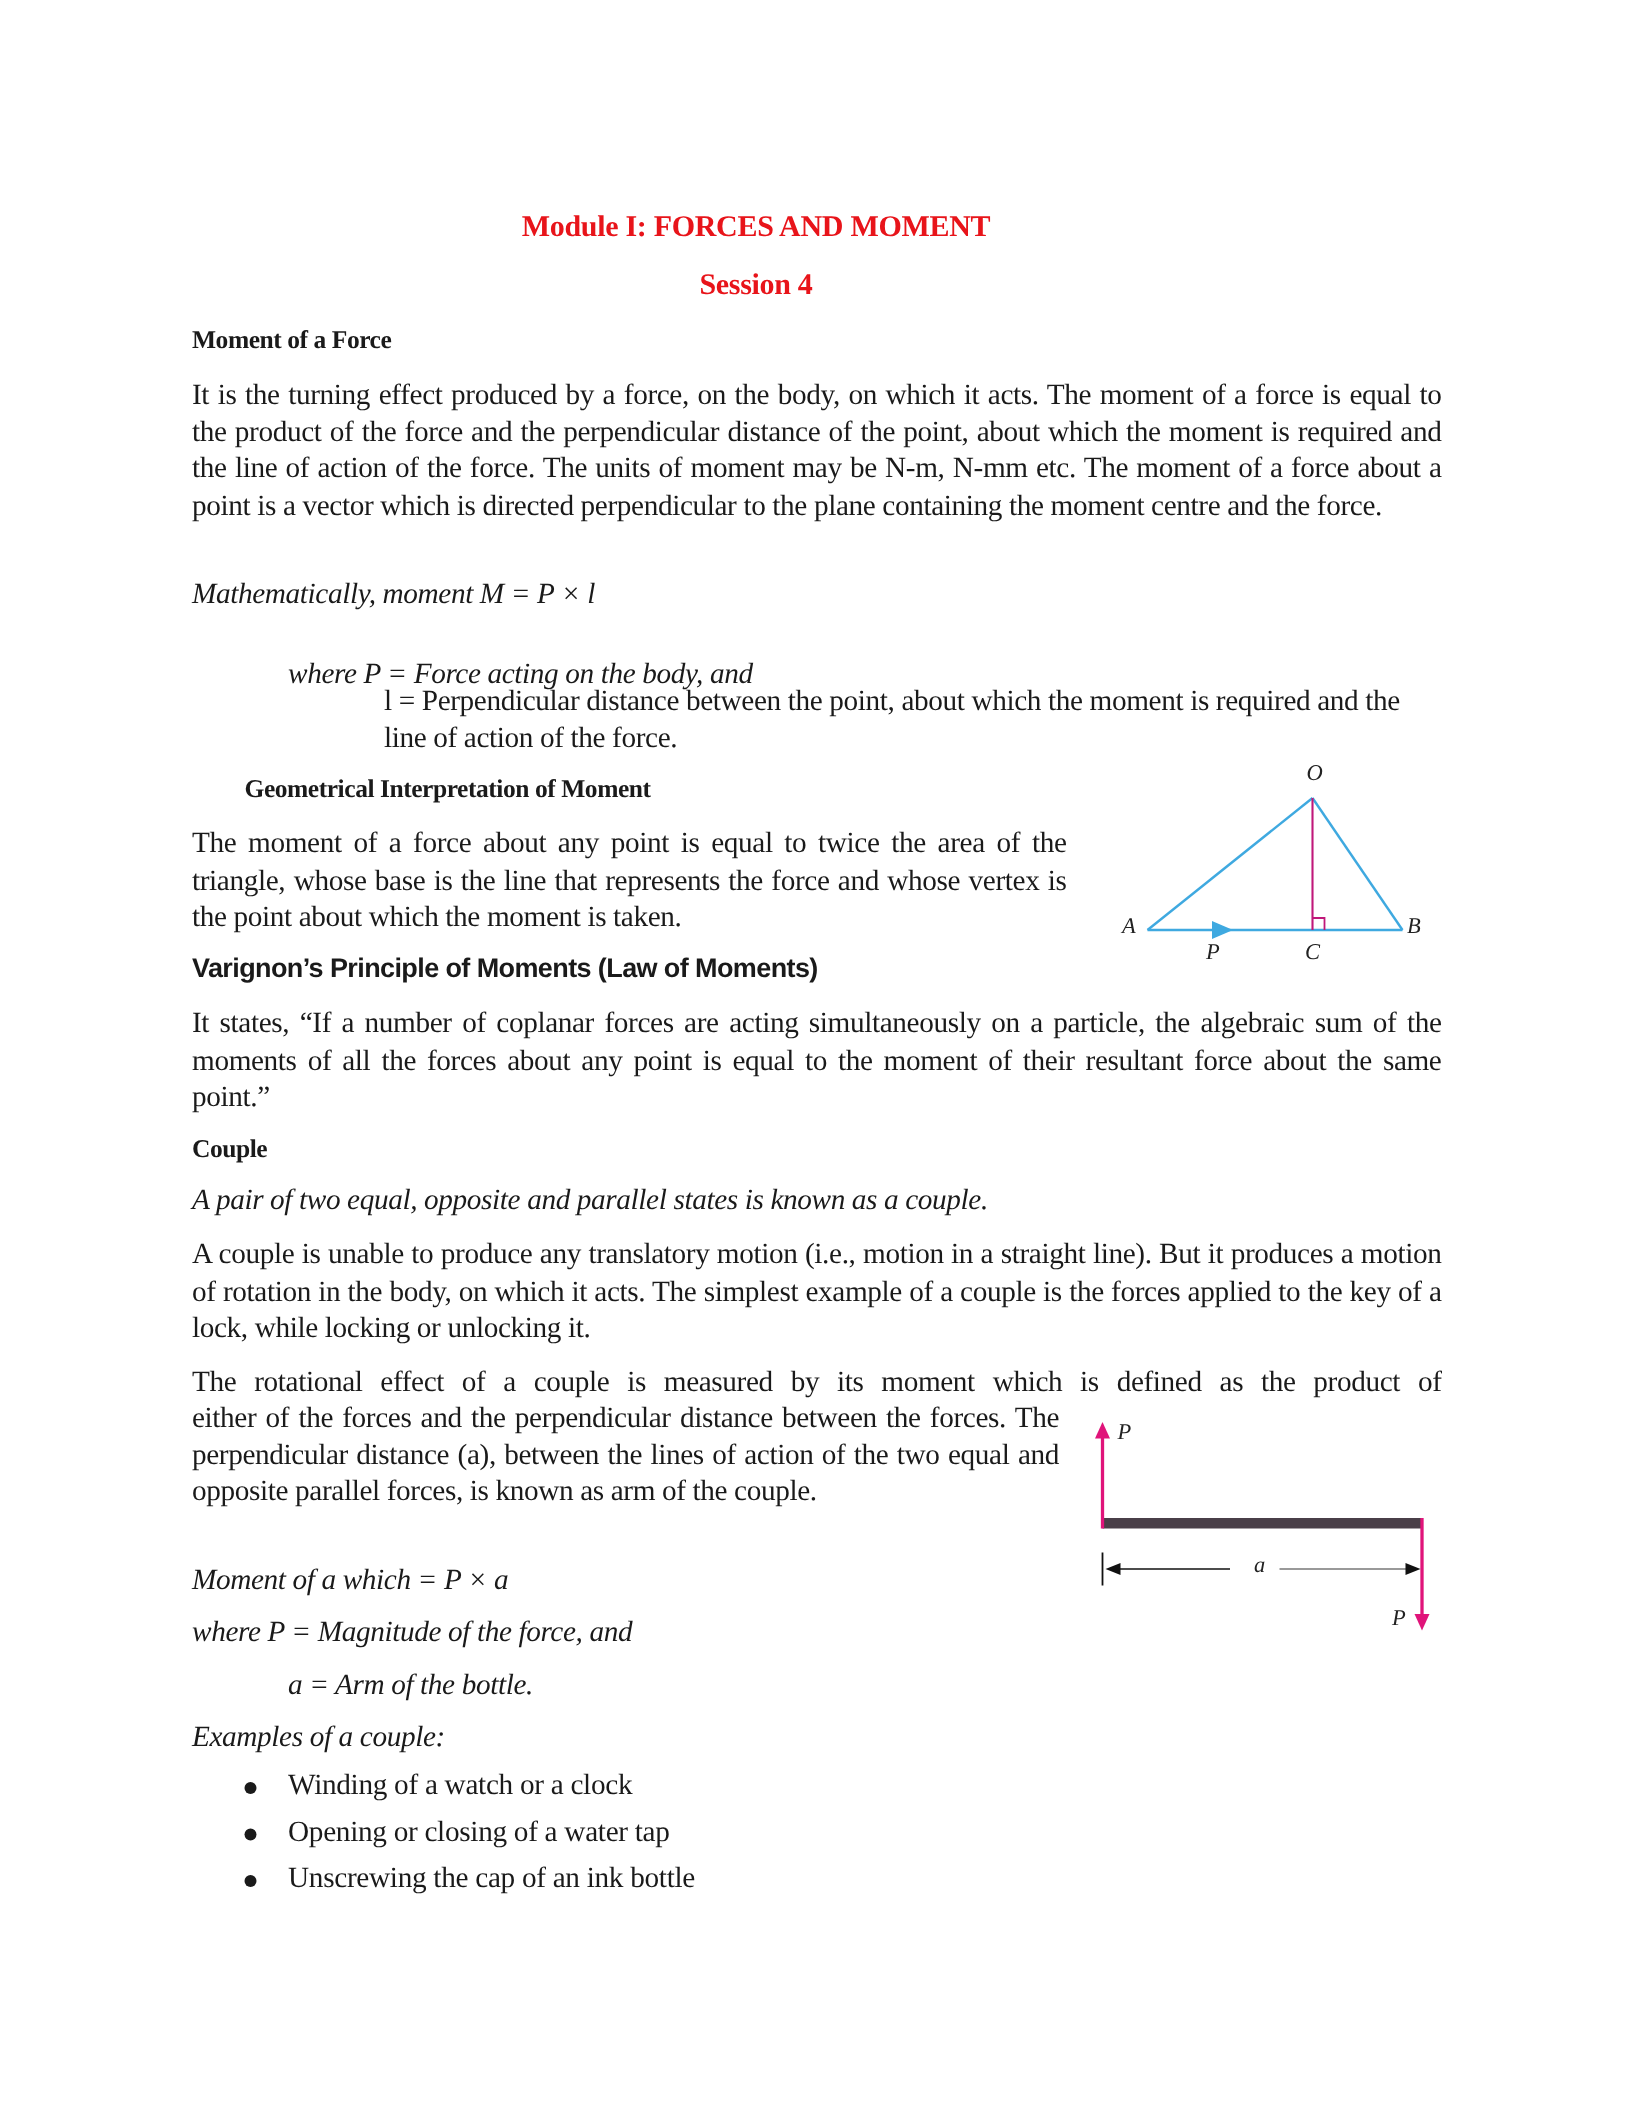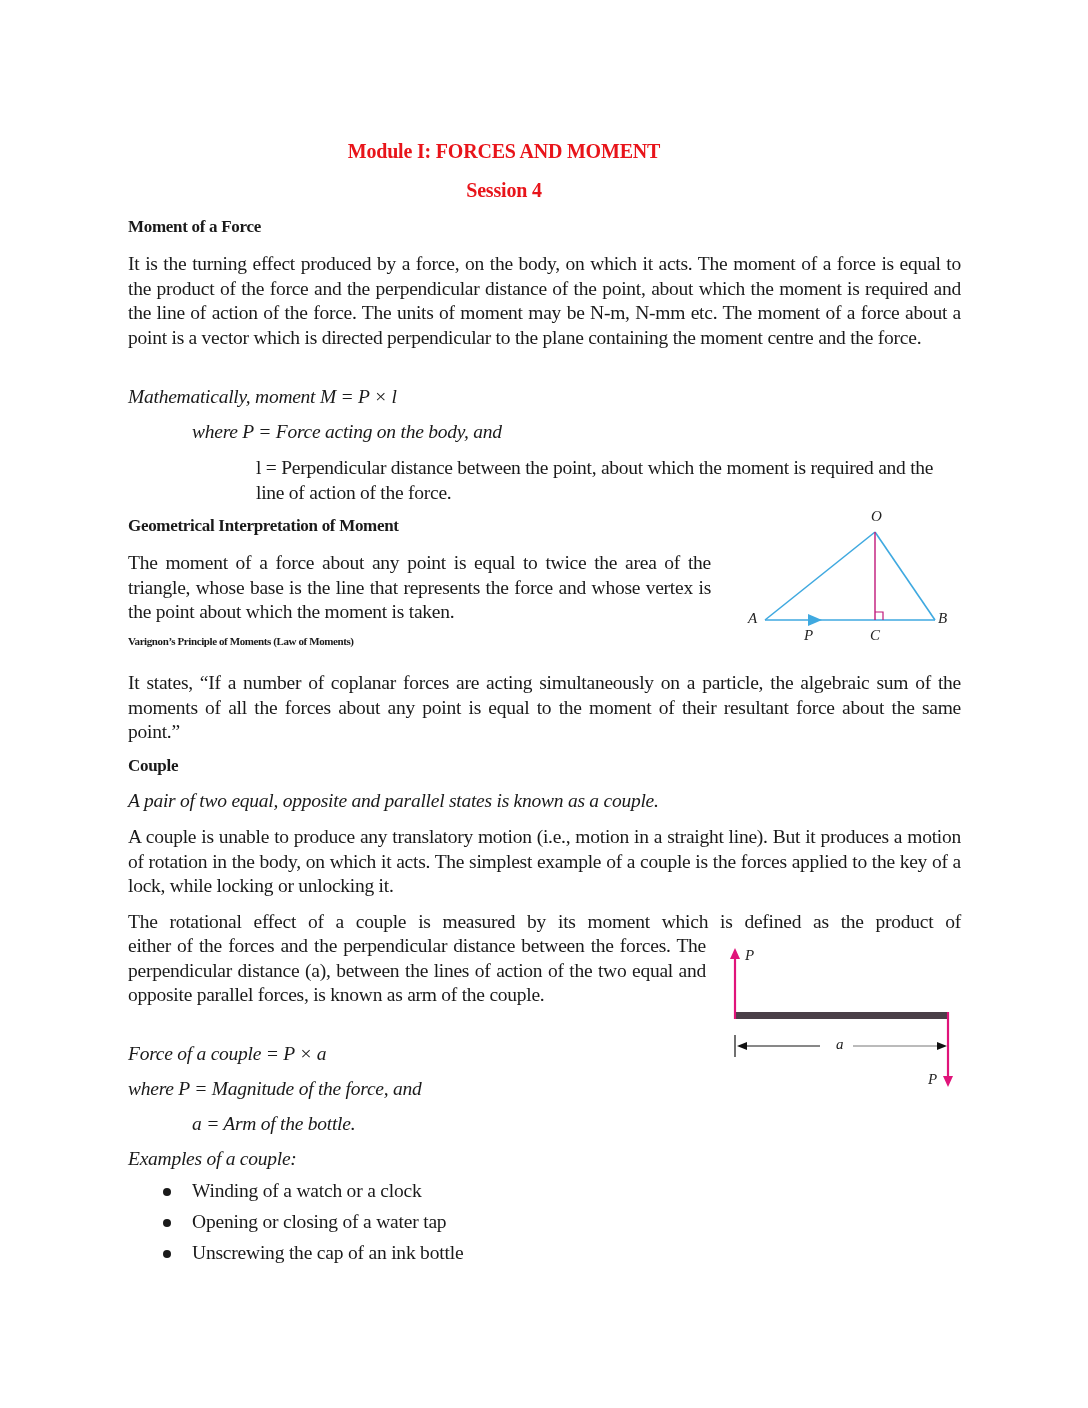--- a/index.html
+++ b/index.html
@@ -34,43 +34,43 @@
   </style>
 </head>
 <body>
 
 <div class="abs title" style="top:140px;">Module I: FORCES AND MOMENT</div>
 <div class="abs title" style="top:179px;">Session 4</div>
 
 <div class="abs h" style="top:217px;">Moment of a Force</div>
 <div class="abs p" style="top:252px;">It is the turning effect produced by a force, on the body, on which it acts. The moment of a force is equal to the product of the force and the perpendicular distance of the point, about which the moment is required and the line of action of the force. The units of moment may be N-m, N-mm etc. The moment of a force about a point is a vector which is directed perpendicular to the plane containing the moment centre and the force.</div>
 <div class="abs line" style="top:386px; left:128px;">Mathematically, moment M = P × l</div>
-<div class="abs line" style="top:421px; left:192px;">where  P = Force acting on the body, and</div>
+<div class="abs line" style="top:439px; left:192px;">where  P = Force acting on the body, and</div>
 <div class="abs p" style="top:456px; left:256px; width:705px; text-align:left;">l = Perpendicular distance between the point, about which the moment is required and the line of action of the force.</div>
 
-<div class="abs h" style="top:516px;">Geometrical Interpretation of Moment</div>
+<div class="abs h" style="top:516px;margin-left:35px;">Geometrical Interpretation of Moment</div>
 <div class="abs p narrow" style="top:551px;">The moment of a force about any point is equal to twice the area of the triangle, whose base is the line that represents the force and whose vertex is the point about which the moment is taken.</div>
 
 <div class="abs" style="left:740px; top:505px; width:230px; height:140px;">
   <svg width="230" height="140" viewBox="0 0 230 140">
     <line x1="25" y1="115" x2="195" y2="115" stroke="#3fa9e0" stroke-width="1.6"></line>
     <line x1="25" y1="115" x2="135" y2="27" stroke="#3fa9e0" stroke-width="1.6"></line>
     <line x1="135" y1="27" x2="195" y2="115" stroke="#3fa9e0" stroke-width="1.6"></line>
     <line x1="135" y1="27" x2="135" y2="115" stroke="#c0187a" stroke-width="1.4"></line>
     <polyline points="135,107 143,107 143,115" fill="none" stroke="#c0187a" stroke-width="1.2"></polyline>
     <polygon points="68,109 82,115 68,121" fill="#3fa9e0"></polygon>
   </svg>
   <span class="abs fig-label" style="left:131px; top:3px;">O</span>
   <span class="abs fig-label" style="left:8px; top:105px;">A</span>
   <span class="abs fig-label" style="left:198px; top:105px;">B</span>
   <span class="abs fig-label" style="left:130px; top:122px;">C</span>
   <span class="abs fig-label" style="left:64px; top:122px;">P</span>
 </div>
 
-<div class="abs h" style="top:635px; font-family:Liberation Serif, serif; font-size:11px; letter-spacing:-0.4px;">Varignon’s Principle of Moments (Law of Moments)</div>
+<div class="abs h" style="top:635px; font-family:Liberation Sans, sans-serif; font-size:18px; letter-spacing:-0.4px;">Varignon’s Principle of Moments (Law of Moments)</div>
 <div class="abs p" style="top:671px;">It states, “If a number of coplanar forces are acting simultaneously on a particle, the algebraic sum of the moments of all the forces about any point is equal to the moment of their resultant force about the same point.”</div>
 
 <div class="abs h" style="top:756px;">Couple</div>
 <div class="abs line" style="top:790px; left:128px;">A pair of two equal, opposite and parallel states  is known as a couple.</div>
 <div class="abs p" style="top:825px;">A couple is unable to produce any translatory motion (i.e., motion in a straight line). But it produces a motion of rotation in the body, on which it acts. The simplest example of a couple is the forces applied to the key of a lock, while locking or unlocking it.</div>
 <div class="abs p" style="top:910px; text-align-last:justify;">The rotational effect of a couple is measured by its moment which is defined as the product of</div>
 <div class="abs p narrow2" style="top:934px;">either of the forces and the perpendicular distance between the forces. The perpendicular distance (a), between the lines of action of the two equal and opposite parallel forces, is known as arm of the couple.</div>
 
 <div class="abs" style="left:725px; top:945px; width:240px; height:145px;">
   <svg width="240" height="145" viewBox="0 0 240 145">
@@ -83,21 +83,21 @@
     <line x1="14" y1="101" x2="95" y2="101" stroke="#111" stroke-width="1"></line>
     <polygon points="12,101 22,97 22,105" fill="#111"></polygon>
     <line x1="128" y1="101" x2="214" y2="101" stroke="#777" stroke-width="1"></line>
     <polygon points="222,101 212,97 212,105" fill="#111"></polygon>
   </svg>
   <span class="abs fig-label" style="left:20px; top:2px;">P</span>
   <span class="abs fig-label" style="left:203px; top:126px;">P</span>
   <span class="abs fig-label" style="left:111px; top:91px;">a</span>
 </div>
 
-<div class="abs line" style="top:1043px; left:128px;">Force of a couple = P × a</div>
+<div class="abs line" style="top:1043px; left:128px;">Moment of a which = P × a</div>
 <div class="abs line" style="top:1078px; left:128px;">where  P = Magnitude of the force, and</div>
 <div class="abs line" style="top:1113px; left:192px;">a = Arm of the bottle.</div>
 <div class="abs line" style="top:1148px; left:128px;">Examples of a couple:</div>
 
 <div class="abs bullet" style="top:1188px;"></div>
 <div class="abs bullet-text" style="top:1180px;">Winding of a watch or a clock</div>
 <div class="abs bullet" style="top:1219px;"></div>
 <div class="abs bullet-text" style="top:1211px;">Opening or closing of a water tap</div>
 <div class="abs bullet" style="top:1250px;"></div>
 <div class="abs bullet-text" style="top:1242px;">Unscrewing the cap of an ink bottle</div>

